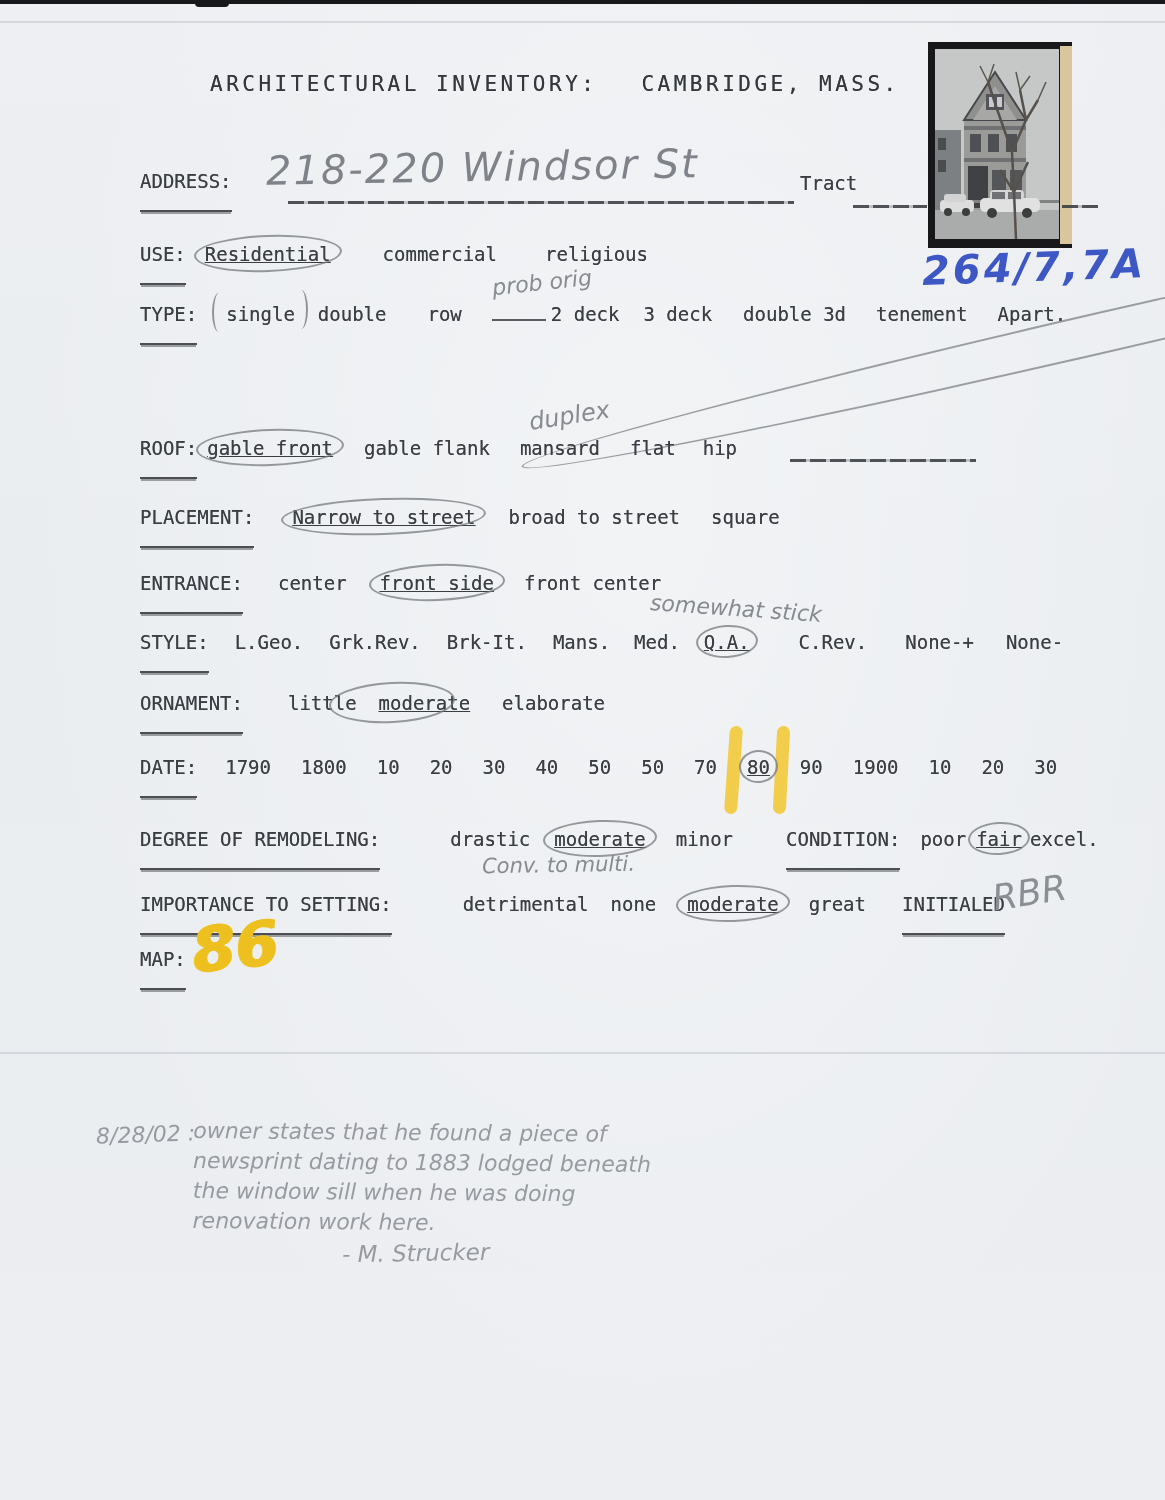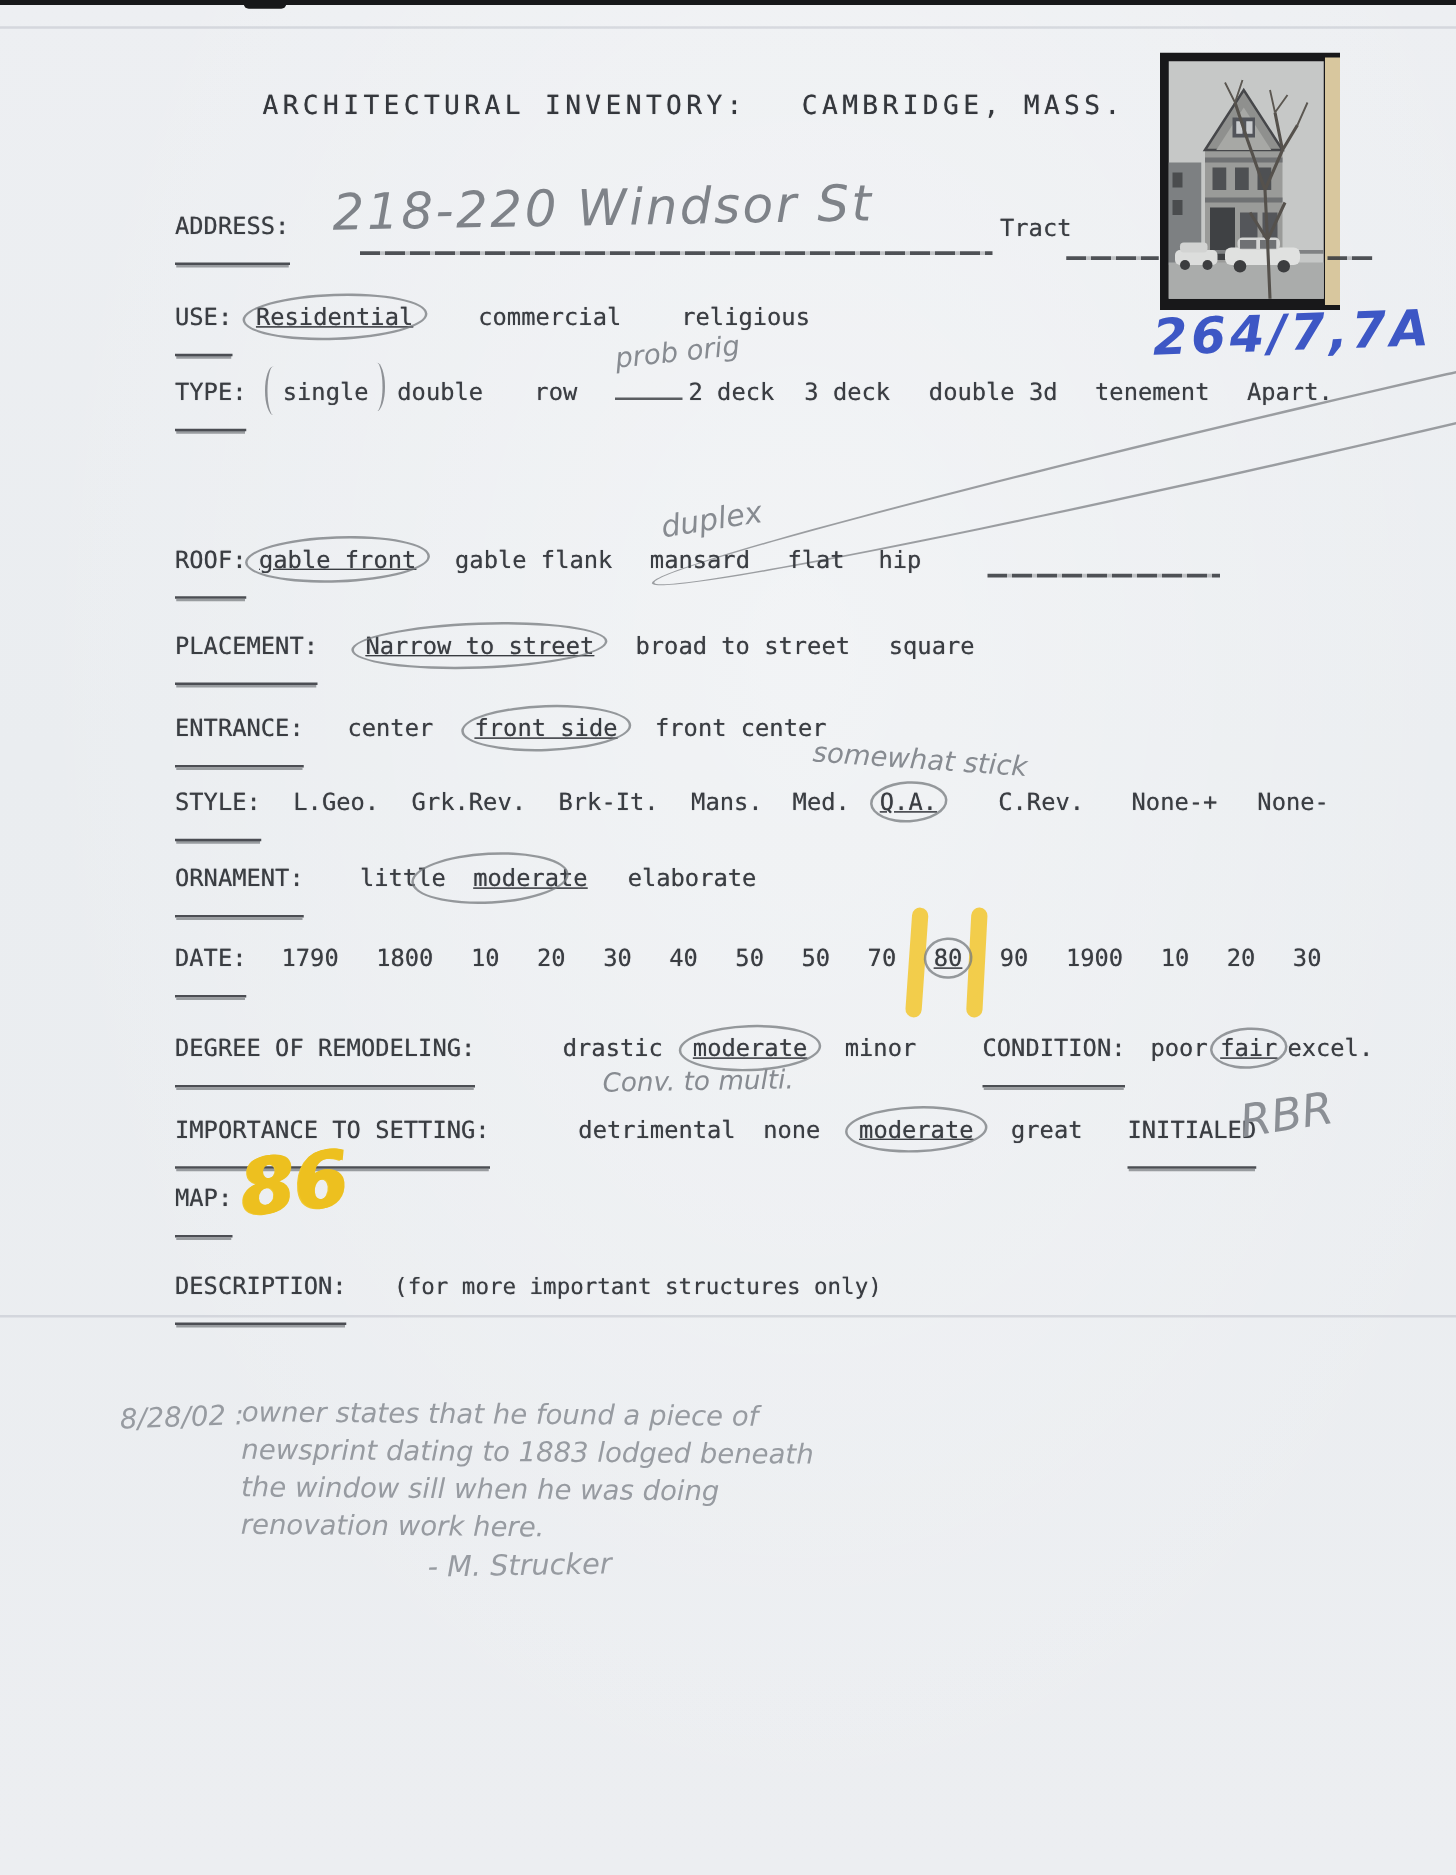--- a/index.html
+++ b/index.html
@@ -226,24 +226,20 @@
     <span class="flabel" style="margin-left:36px">INITIALED</span>
   </div>
   <div class="hand" style="left:992px;top:872px;font-size:36px;transform:rotate(-9deg);color:#8b8f95;">RBR</div>
 
   <div class="row typed" style="top:948px">
     <span class="flabel">MAP:</span>
   </div>
   <div class="hand" style="left:192px;top:910px;font-size:62px;font-weight:bold;color:#edc01f;transform:rotate(-6deg);
        text-shadow:1.5px 0 #edc01f,-1px .5px #f0c72e;">86</div>
 
-  <div class="row typed" style="top:1018px">
-    <span class="flabel">DESCRIPTION:</span>
-    <span class="opt" style="margin-left:38px;font-size:18px">(for more important structures only)</span>
-  </div>
 
   <div class="hand pencil-note" style="left:96px;top:1122px;font-size:22px;transform:rotate(-2deg);">8/28/02 :</div>
   <div class="hand pencil-note" style="left:193px;top:1118px;font-size:22px;line-height:30px;transform:rotate(.5deg);">
     <div>owner states that he found a piece of</div>
     <div>newsprint dating to 1883 lodged beneath</div>
     <div>the window sill when he was doing</div>
     <div>renovation work here.</div>
   </div>
   <div class="hand pencil-note" style="left:342px;top:1240px;font-size:23px;transform:rotate(-1deg);">- M. Strucker</div>
 

